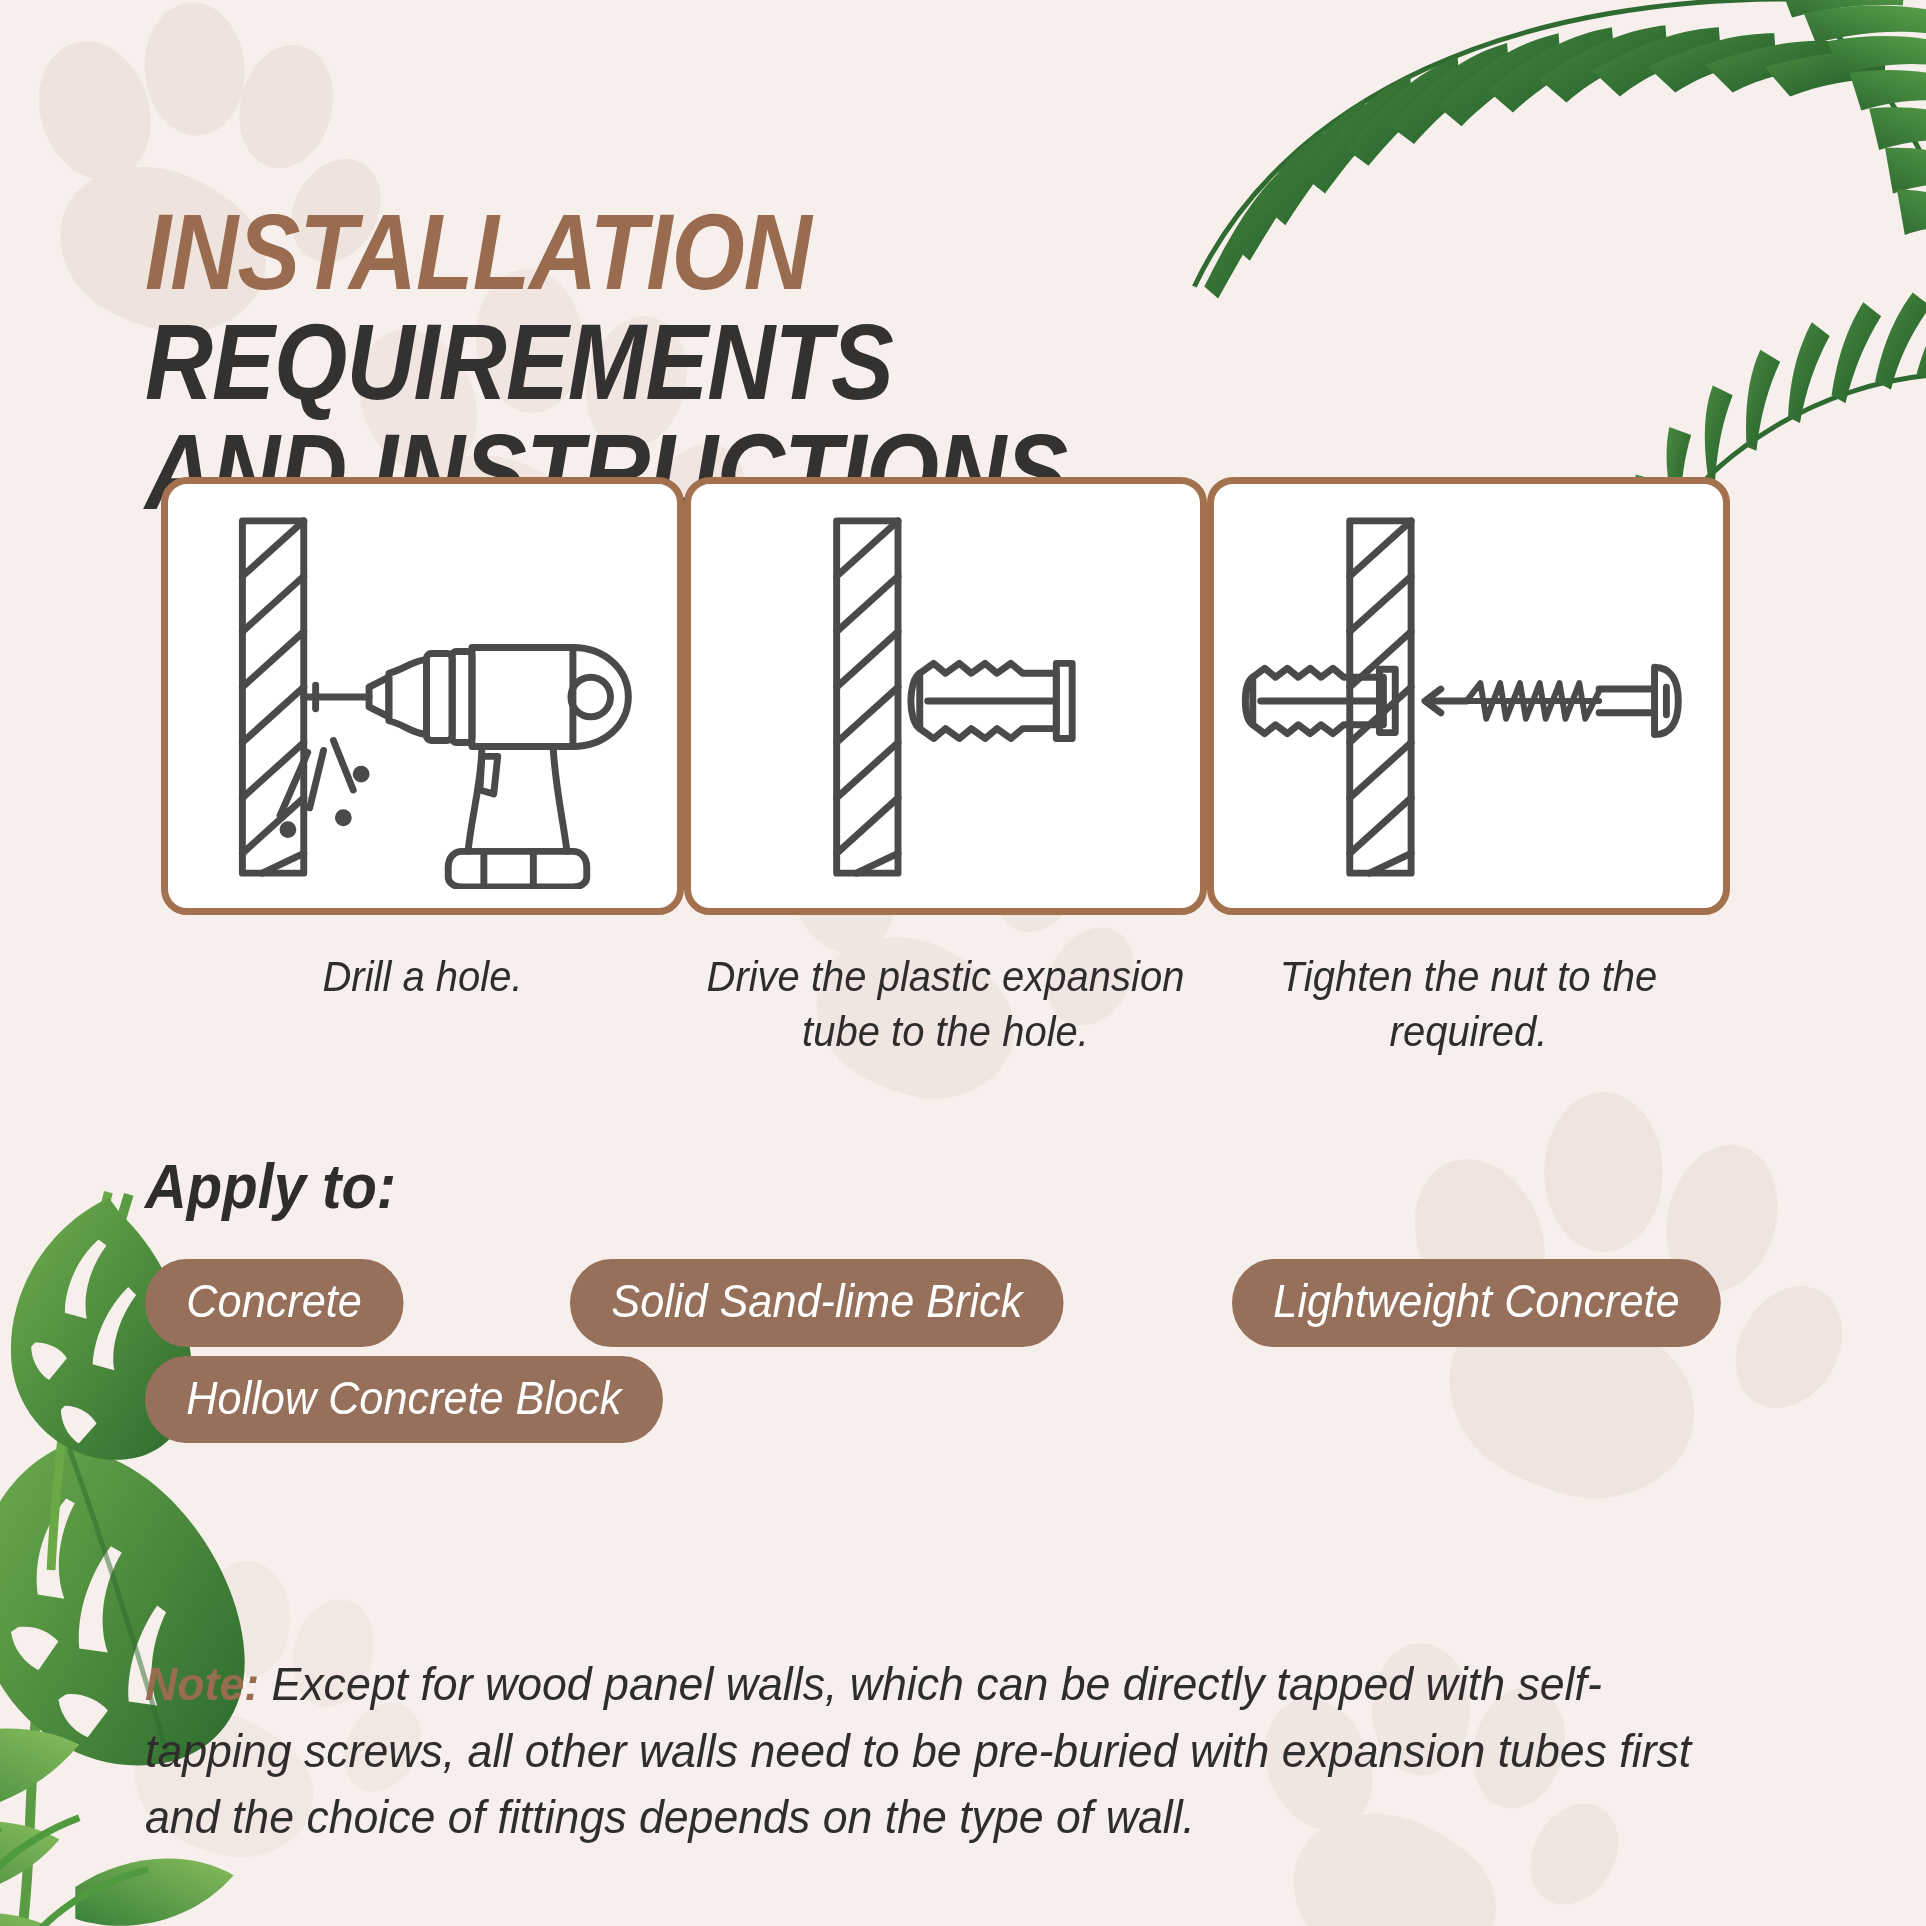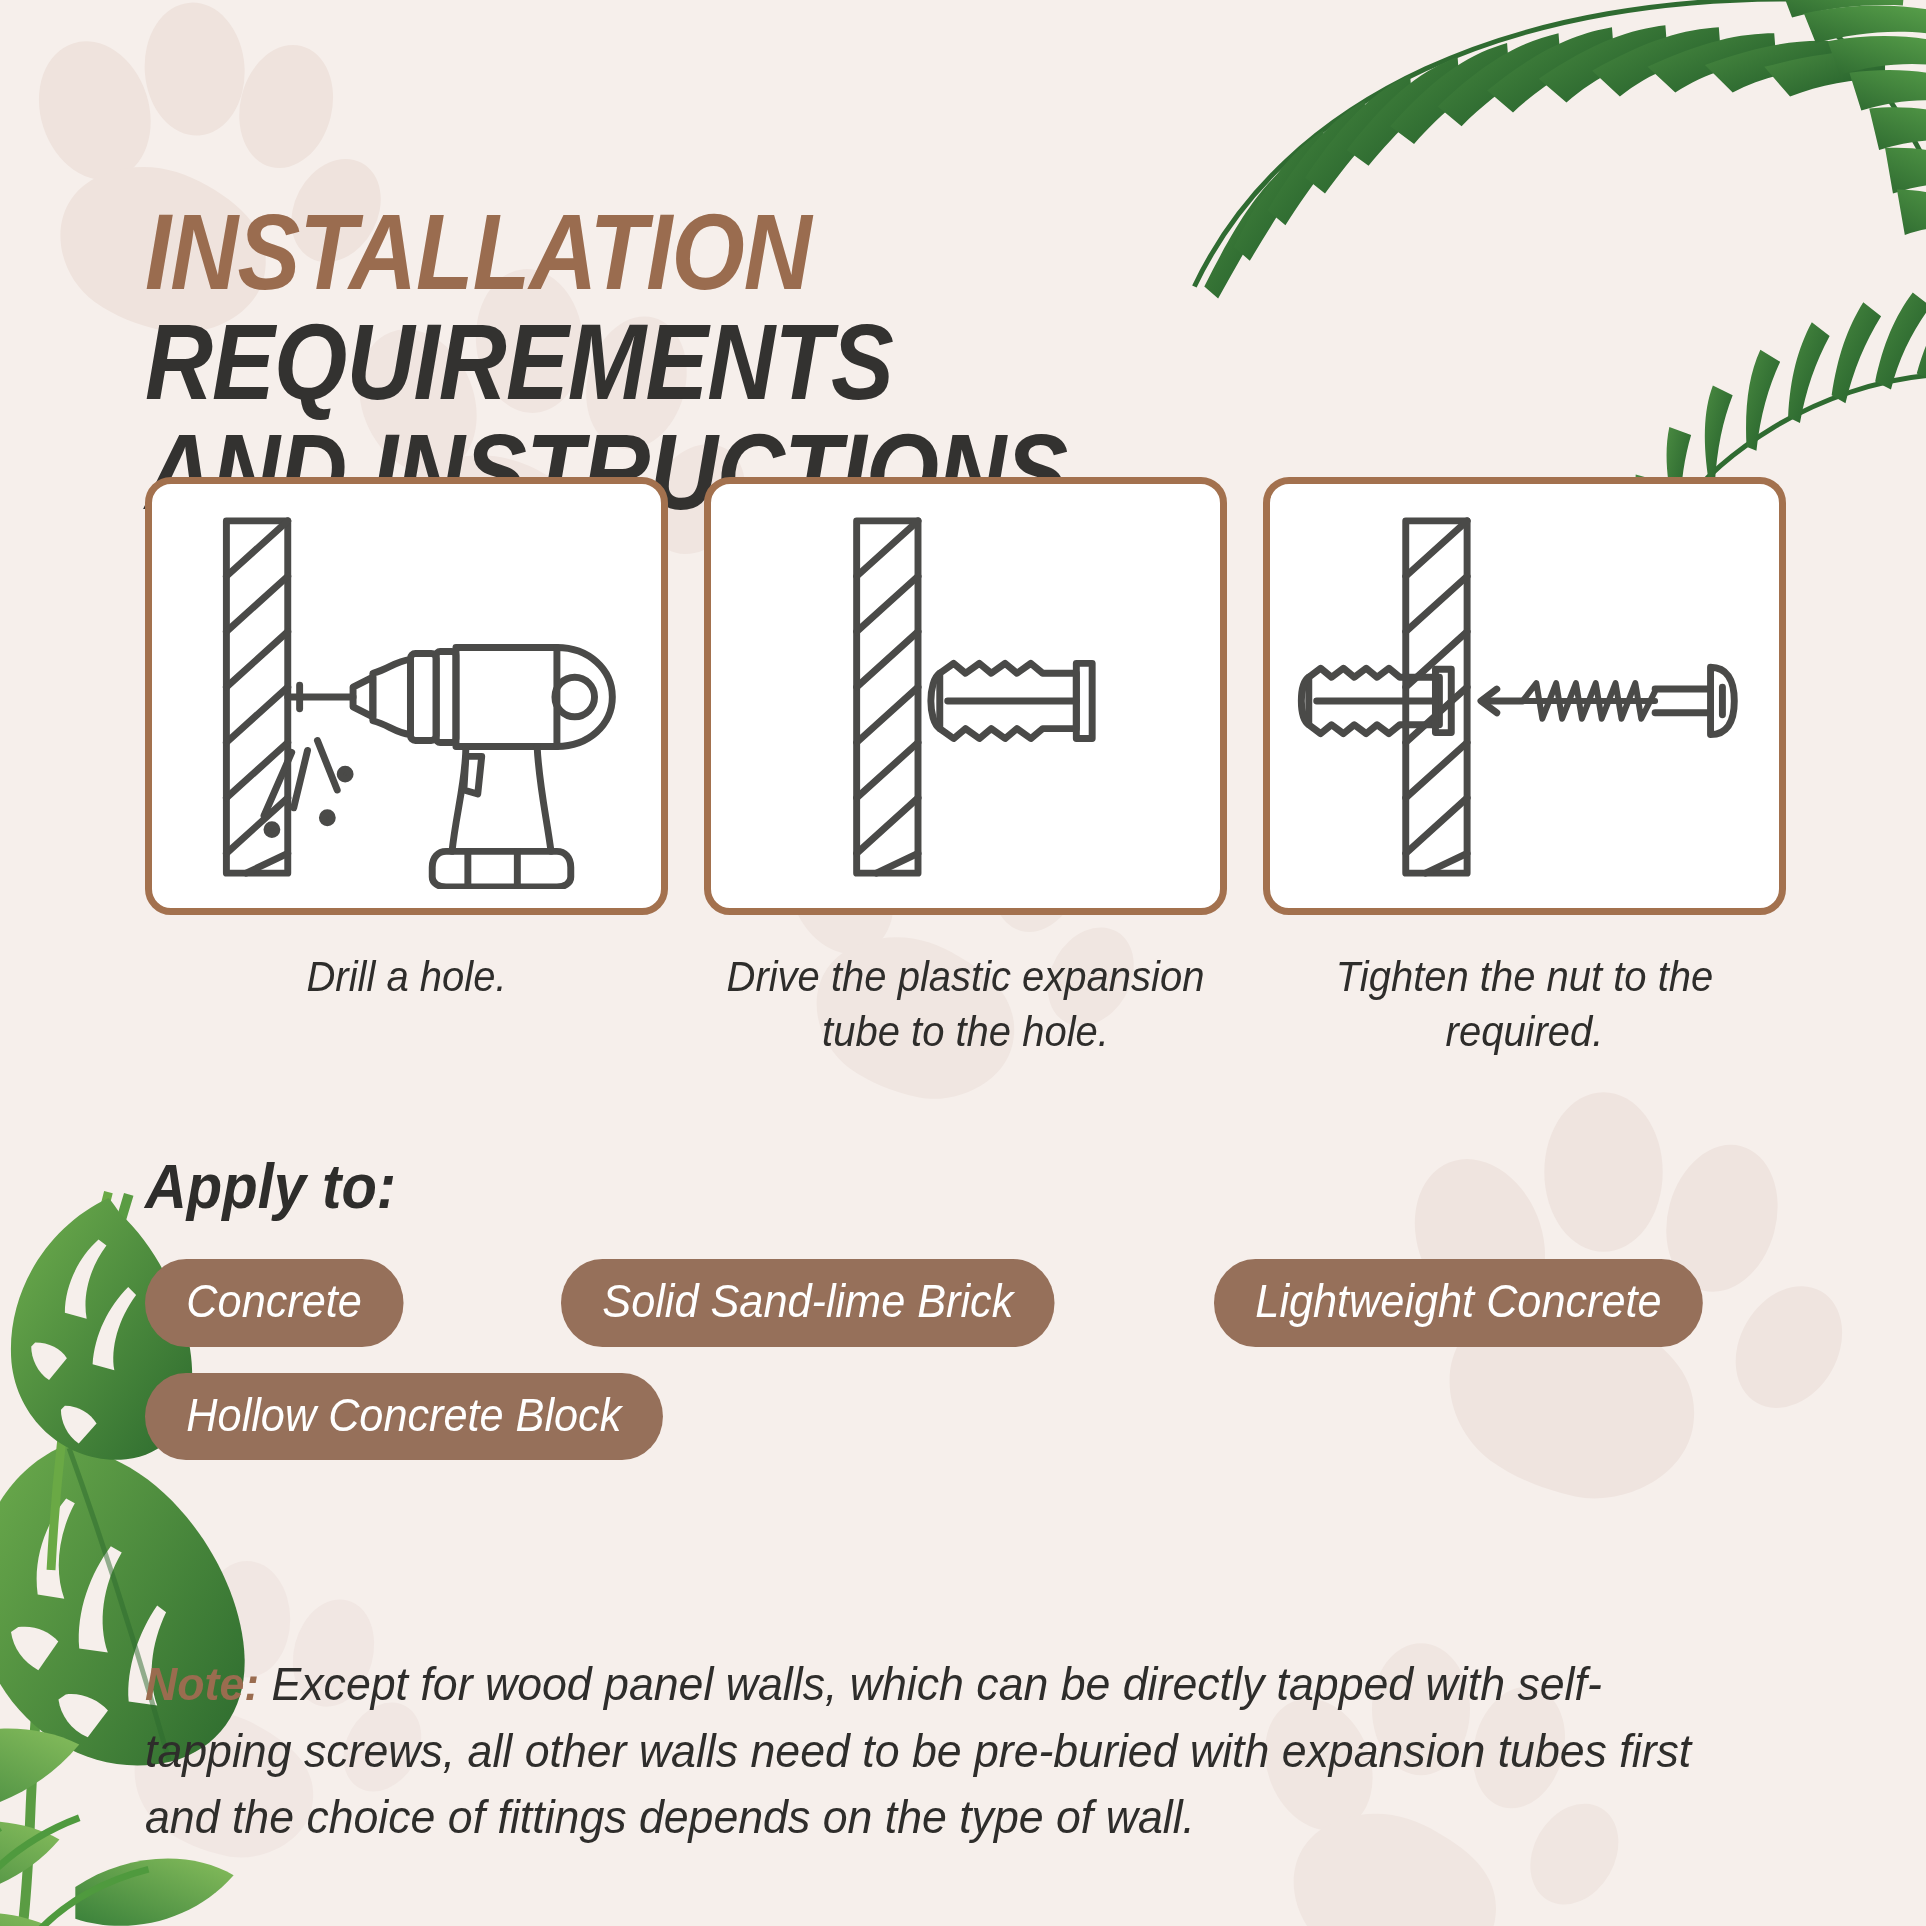--- a/index.html
+++ b/index.html
@@ -28,21 +28,21 @@
     font-size:107px;
     line-height:1.03;
     letter-spacing:-1px;
     color:#333230;
     transform:scaleX(0.88);
     transform-origin:left top;
   }
   .title .accent{color:#9a6c4f;}
 
   
-  .steps{position:absolute;left:145px;top:477px;width:1643px;display:flex;gap:36px;}
+  .steps{position:absolute;left:161px;top:477px;width:1643px;display:flex;}
   .step{width:523px;}
   .step-box{
     height:438px;
     background:#ffffff;
     border:7px solid #a3714e;
     border-radius:26px;
     box-sizing:border-box;
     display:flex;align-items:center;justify-content:center;
     overflow:hidden;
   }
@@ -60,20 +60,21 @@
     position:absolute;left:145px;top:1150px;
     font-size:63px;font-weight:bold;color:#2e2d2b;
     transform:scaleX(0.92);transform-origin:left top;
   }
   .pill-grid{
     position:absolute;left:145px;top:1259px;width:1663px;
     display:grid;
     grid-template-columns:416px 653px 594px;
     row-gap:26px;
     column-gap:0px;
+    gap:9px;
   }
   .pill-cell{display:flex;}
   .pill{
     background:#96705a;
     color:#ffffff;
     border-radius:989px;
     font-size:46px;
     padding:18px 44px 20px;
     white-space:nowrap;
     transform:scaleX(0.94);

